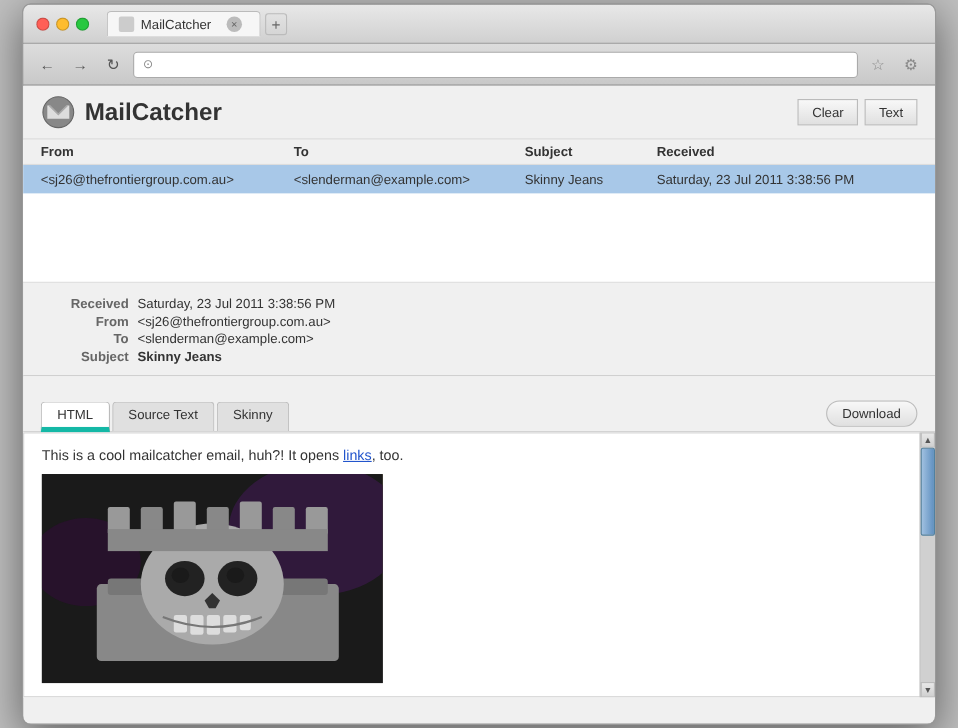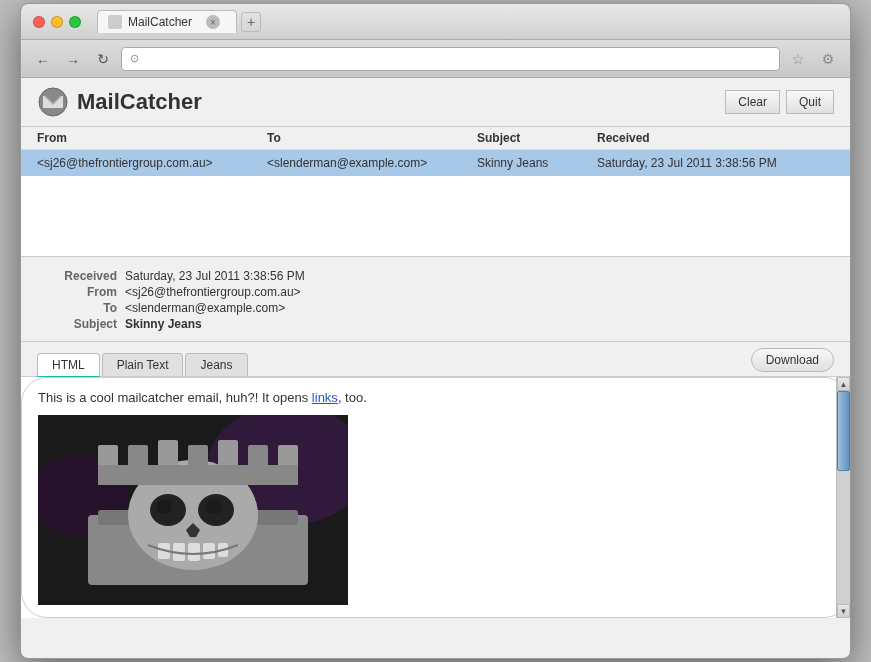--- a/index.html
+++ b/index.html
@@ -282,34 +282,35 @@
       border: 1px solid #bbb;
       border-bottom: none;
       border-radius: 4px 4px 0 0;
       cursor: pointer;
       background: #e0e0e0;
       color: #333;
       margin-right: 2px;
     }
     .view-tab.active {
       background: white;
-      border-bottom: 1px solid #14b8a6;
+      border-bottom: 5px solid #14b8a6;
       margin-bottom: -1px;
       z-index: 1;
       text-align: center;
     }
     .download-btn {
       background: linear-gradient(to bottom, #f8f8f8, #e0e0e0);
       border: 1px solid #bbb;
       border-radius: 12px;
       padding: 4px 14px;
       font-size: 12px;
       cursor: pointer;
       color: #333;
       margin-bottom: 4px;
+      margin-top: 16px;
     }
 
     
     .mail-body {
       background: white;
       border: 1px solid #ccc;
       margin: 0;
       padding: 12px 16px;
       min-height: 220px;
       position: relative;
@@ -417,21 +418,21 @@
 
     <div class="app-header">
 
       <svg class="app-logo" viewBox="0 0 32 32" xmlns="http://www.w3.org/2000/svg">
         <circle cx="16" cy="16" r="14" fill="#888" stroke="#666" stroke-width="1"></circle>
         <path d="M8 10 L16 18 L24 10 L26 10 L26 22 L6 22 L6 10 Z" fill="#ddd"></path>
         <path d="M8 10 L16 18 L24 10" fill="none" stroke="#aaa" stroke-width="1.5"></path>
       </svg>
       <span class="app-title">MailCatcher</span>
       <button class="header-btn">Clear</button>
-      <button class="header-btn">Quit</button>
+      <button class="header-btn">Text</button>
     </div>
 
     <div class="mail-list">
       <div class="mail-list-header">
         <div class="mail-list-header-col">From</div>
         <div class="mail-list-header-col">To</div>
         <div class="mail-list-header-col">Subject</div>
         <div class="mail-list-header-col">Received</div>
       </div>
       <div class="mail-row">
@@ -458,28 +459,28 @@
       </div>
       <div class="mail-detail-row">
         <span class="mail-detail-label">Subject</span>
         <span class="mail-detail-value" style="font-weight:bold;">Skinny Jeans</span>
       </div>
     </div>
 
     <div class="view-tabs-bar">
       <div class="view-tabs">
         <div class="view-tab active">HTML</div>
-        <div class="view-tab">Plain Text</div>
-        <div class="view-tab">Jeans</div>
+        <div class="view-tab">Source Text</div>
+        <div class="view-tab">Skinny</div>
       </div>
       <button class="download-btn">Download</button>
     </div>
 
     <div class="mail-body-wrapper" style="position:relative;">
-      <div class="mail-body" style="padding-right: 36px; border-radius: 26px;">
+      <div class="mail-body" style="padding-right: 36px;">
         <div class="mail-body-text">
           <span>This is a cool mailcatcher email, huh?! It opens </span><a class="mail-body-link">links</a><span>, too.</span>
         </div>
 
         <div class="skull-image-placeholder">
           <svg width="310" height="190" viewBox="0 0 310 190" xmlns="http://www.w3.org/2000/svg">
 
             <rect width="310" height="190" fill="#1a1a1a"></rect>
 
             <ellipse cx="250" cy="50" rx="80" ry="60" fill="#3a1a4a" opacity="0.7"></ellipse>

